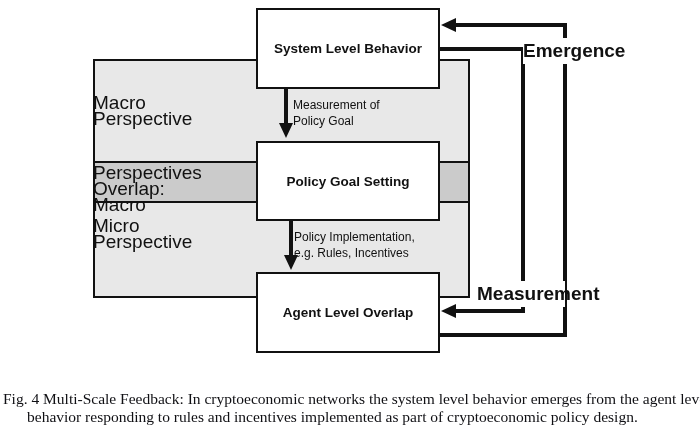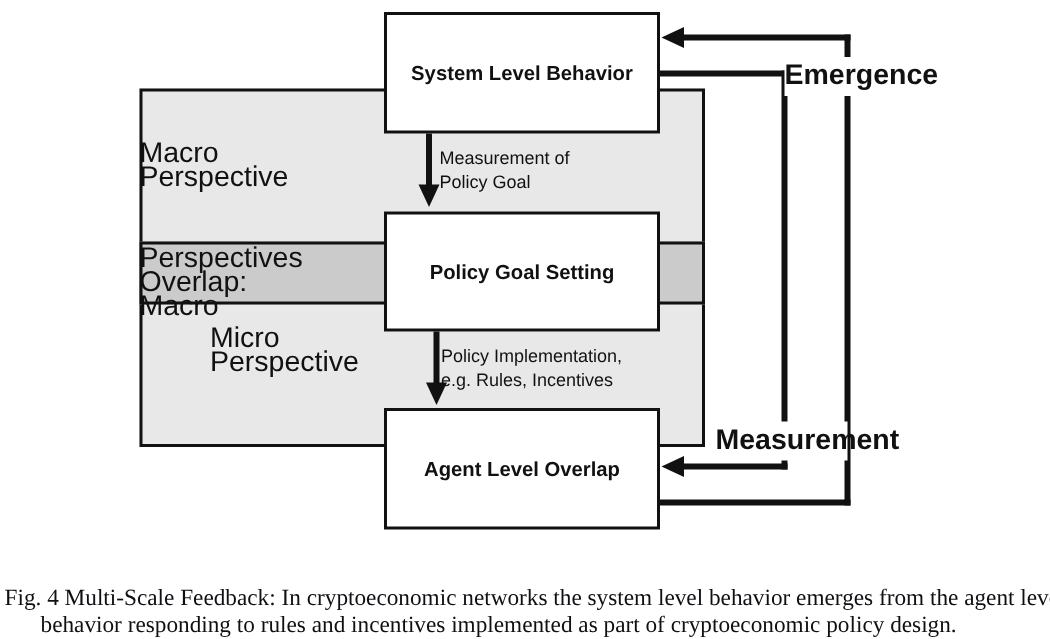--- a/index.html
+++ b/index.html
@@ -34,21 +34,21 @@
   .region-label {
     left: 93px; width: 163px;
     text-align: left;
     font-weight: normal;
     font-size: 19px;
     line-height: 16px;
     z-index: 3;
   }
   .region-label.macro { top: 95px; }
   .region-label.meso  { top: 165px; }
-  .region-label.micro { top: 218px; padding-left: 47px; }
+  .region-label.micro { top: 218px; }
 
   
   .fline { background: #111; z-index: 4; }
 
   
   .node {
     width: 184px; height: 81px;
     background: #ffffff;
     border: 2px solid #111;
     display: flex;

